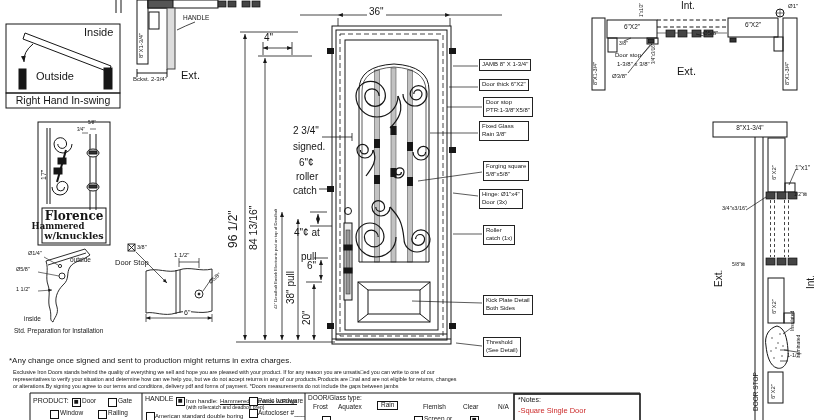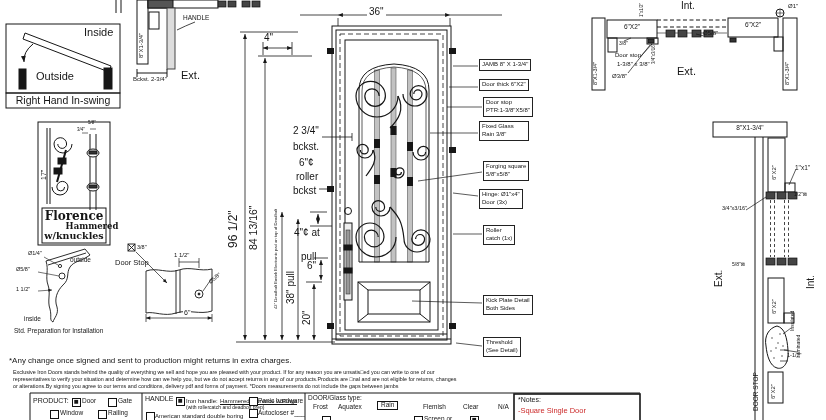--- a/index.html
+++ b/index.html
@@ -301,21 +301,21 @@
 
 <div class="t r" style="left:138px;top:58px;font-size:6px;">8"X1-3/4"</div>
 <div class="t" style="left:183px;top:15px;font-size:6.5px;">HANDLE</div>
 <div class="t" style="left:133px;top:76px;font-size:6px;">Bckst. 2-3/4"</div>
 <div class="t" style="left:181px;top:70px;font-size:11px;">Ext.</div>
 
 <div class="t r" style="left:40px;top:180px;font-size:7px;">17"</div>
 <div class="t" style="left:88px;top:121px;font-size:4.5px;">5/8"</div>
 <div class="t" style="left:77px;top:128px;font-size:4.5px;">3/4"</div>
 <div class="t ctr serif" style="left:43px;top:210px;width:62px;font-size:12px;">Florence</div>
-<div class="t ctr serif" style="left:61px;top:222px;width:62px;font-size:8.5px;">Hammered</div>
+<div class="t ctr serif" style="left:27px;top:222px;width:62px;font-size:8.5px;">Hammered</div>
 <div class="t ctr serif" style="left:43px;top:231px;width:62px;font-size:9.5px;">w/knuckles</div>
 
 <div class="t" style="left:28px;top:251px;font-size:5.5px;">Ø1/4"</div>
 <div class="t" style="left:70px;top:257px;font-size:6.5px;">outside</div>
 <div class="t" style="left:16px;top:267px;font-size:5.5px;">Ø5/8"</div>
 <div class="t" style="left:16px;top:287px;font-size:5.5px;">1 1/2"</div>
 <div class="t" style="left:24px;top:316px;font-size:6.5px;">inside</div>
 <div class="t" style="left:14px;top:328px;font-size:6.5px;">Std. Preparation for Installation</div>
 
 <div class="t" style="left:137px;top:245px;font-size:5.5px;">3/8"</div>
@@ -323,24 +323,24 @@
 <div class="t" style="left:174px;top:252px;font-size:6px;">1 1/2"</div>
 <div class="t r40" style="left:208px;top:281px;font-size:5.5px;">Ø5/8"</div>
 <div class="t" style="left:183px;top:309px;font-size:7px;background:#fff;padding:0 1px;">6"</div>
 
 <div class="t" style="left:367px;top:7px;font-size:10px;background:#fff;padding:0 2px;">36"</div>
 <div class="t" style="left:264px;top:33px;font-size:10px;">4"</div>
 <div class="t r" style="left:227px;top:248px;font-size:12px;">96 1/2"</div>
 <div class="t r" style="left:248px;top:250px;font-size:10.5px;">84 13/16"</div>
 <div class="t r" style="left:274px;top:309px;font-size:4.2px;">42" Deadbolt Emtek Electronic pad on top of Deadbolt</div>
 <div class="t" style="left:293px;top:126px;font-size:10px;">2 3/4"</div>
-<div class="t" style="left:293px;top:142px;font-size:10px;">bckst.</div>
+<div class="t" style="left:293px;top:142px;font-size:10px;">signed.</div>
 <div class="t" style="left:299px;top:158px;font-size:10px;">6"¢</div>
 <div class="t" style="left:296px;top:172px;font-size:10px;">roller</div>
-<div class="t" style="left:293px;top:186px;font-size:10px;">bckst</div>
+<div class="t" style="left:293px;top:186px;font-size:10px;">catch</div>
 <div class="t" style="left:294px;top:228px;font-size:10px;">4"¢ at</div>
 <div class="t" style="left:301px;top:252px;font-size:10px;">pull</div>
 <div class="t" style="left:307px;top:261px;font-size:10px;">6"</div>
 <div class="t r" style="left:286px;top:304px;font-size:10px;">38" pull</div>
 <div class="t r" style="left:302px;top:325px;font-size:10px;">20"</div>
 
 <div class="co" style="left:479px;top:59px;">
       <span>JAMB 8" X 1-3/4"</span>
     </div>
 <div class="co" style="left:479px;top:79px;">

